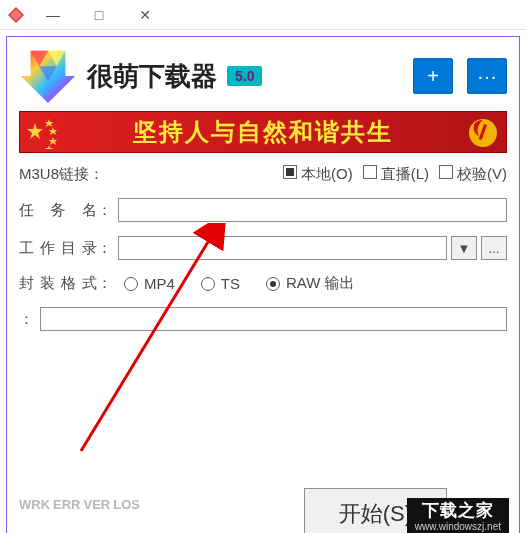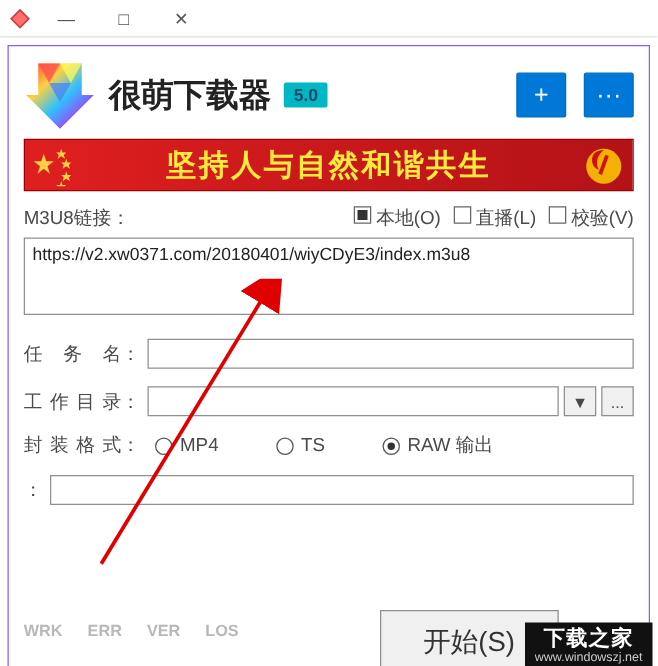--- a/index.html
+++ b/index.html
@@ -10,21 +10,21 @@
   .titlebar-icon { width: 16px; height: 16px; margin: 0 6px 0 8px; }
   .titlebar-title { font-size: 12px; color: #333; flex: 1; }
   .tb-btn { width: 46px; height: 30px; display: flex; align-items: center; justify-content: center; color: #555; font-size: 14px; }
 
   
   .frame { border: 1px solid #8b5cf6; margin: 6px; padding: 10px 12px 8px 12px; height: 515px; position: relative; background: #fff; }
 
   .header-row { display: flex; align-items: center; gap: 10px; height: 58px; }
   .logo { width: 58px; height: 58px; }
   .app-title { font-size: 26px; font-weight: bold; color: #222; }
-  .ver-badge { background: #00b7c3; color: #0c4a6e; font-size: 14px; padding: 2px 8px; border-radius: 2px; font-weight: bold; }
+  .ver-badge { background: #00b7c3; color: #701a75; font-size: 14px; padding: 2px 8px; border-radius: 2px; font-weight: bold; }
   .hdr-spacer { flex: 1; }
   .hdr-btn { width: 40px; height: 36px; background: #0078d7; color: #fff; display: flex; align-items: center; justify-content: center; font-size: 20px; border-radius: 2px; margin-left: 4px; border: 1px solid #006cc1; }
 
   .banner { margin-top: 6px; height: 42px; background: linear-gradient(90deg,#df1f1f,#b31217); color: #ffeb3b; font-size: 24px; font-weight: bold; display: flex; align-items: center; justify-content: center; letter-spacing: 2px; position: relative; overflow: hidden; border: 1px solid #990000; }
   .banner .flagpat { position: absolute; left: 0; top: 0; bottom: 0; width: 60px; display:flex; align-items:center; justify-content:center; }
   .banner .emblem { position: absolute; right: 4px; top: 2px; }
 
   .row { display: flex; align-items: center; margin-top: 12px; font-size: 15px; color: #4a4a4a; }
   .row-label { min-width: 85px; }
   .chk { display: flex; align-items: flex-start; margin-left: 10px; cursor: pointer; }
@@ -32,30 +32,30 @@
   .chk.checked .box::after { content:""; position:absolute; inset:2px; background:#333; }
 
   .url-area { width: 100%; height: 62px; border: 1px solid #8f8f8f; padding: 4px 6px; font-size: 14px; resize: none; font-family: Arial, sans-serif; color:#222; }
 
   .field-row { display: flex; align-items: center; margin-top: 14px; font-size: 15px; color: #4a4a4a; }
   .field-row .lbl { width: 78px; text-align: justify; text-align-last: justify; letter-spacing: 0; }
   .field-row input[type=text] { flex: 1; height: 24px; border: 1px solid #8f8f8f; padding: 0 4px; font-size: 14px; background: #fff; }
   .colon { margin: 0 6px 0 0; }
   .sq-btn { width: 26px; height: 24px; border: 1px solid #8f8f8f; background: #f0f0f0; margin-left: 4px; display:flex; align-items:center; justify-content:center; font-size: 13px; }
 
-  .radio-group { display: flex; align-items: center; gap: 46px; margin-left: 6px; }
+  .radio-group { display: flex; align-items: center; gap: 26px; margin-left: 6px; }
   .radio { display: flex; align-items: center; cursor: pointer; font-size: 15px; }
   .radio .circle { width: 14px; height: 14px; border: 1px solid #555; border-radius: 50%; margin-right: 6px; position: relative; }
   .radio.selected .circle::after { content:""; position:absolute; inset:3px; background:#333; border-radius:50%; }
 
   .bottom-row { position: absolute; bottom: 10px; left: 12px; right: 12px; display: flex; align-items: flex-end; }
-  .status-tabs { display: flex; gap: 20px; font-size: 13px; font-weight: bold; color: #b8b8b8; margin-bottom: 28px; }
+  .status-tabs { display: flex; gap: 3px; font-size: 13px; font-weight: bold; color: #b8b8b8; margin-bottom: 28px; }
   .start-btn { margin-left: auto; margin-right: 60px; padding: 10px 34px; border: 1px solid #8f8f8f; background: #f0f0f0; font-size: 22px; color: #333; }
 
-  .watermark { position: absolute; right: 4px; bottom: 0; background: #111; color: #fff; padding: 3px 8px 1px 8px; text-align: center; line-height: 1.15; }
+  .watermark { position: absolute; right: 17px; bottom: 0; background: #111; color: #fff; padding: 3px 8px 1px 8px; text-align: center; line-height: 1.15; }
   .watermark .line1 { font-size: 17px; font-weight: bold; letter-spacing: 1px; }
   .watermark .line2 { font-size: 10px; color: #ccc; }
 
   .arrow-overlay { position: absolute; left: 64px; top: 186px; pointer-events: none; }
 
 </style>
 </head>
 <body>
 
 <div class="titlebar">
@@ -136,21 +136,20 @@
     <label class="chk">
         <span class="box"></span>
         <span>直播(L)</span>
       </label>
     <label class="chk">
         <span class="box"></span>
         <span>校验(V)</span>
       </label>
   </div>
 
-  <textarea class="url-area" style="margin-top: 6px;">https://v2.xw0371.com/20180401/wiyCDyE3/index.m3u8</textarea>
 
   
   <div class="field-row">
     <span class="lbl">任务名</span>
       <span class="colon">：</span>
     <input type="text" value="" style="">
   </div>
 
   
   <div class="field-row">

